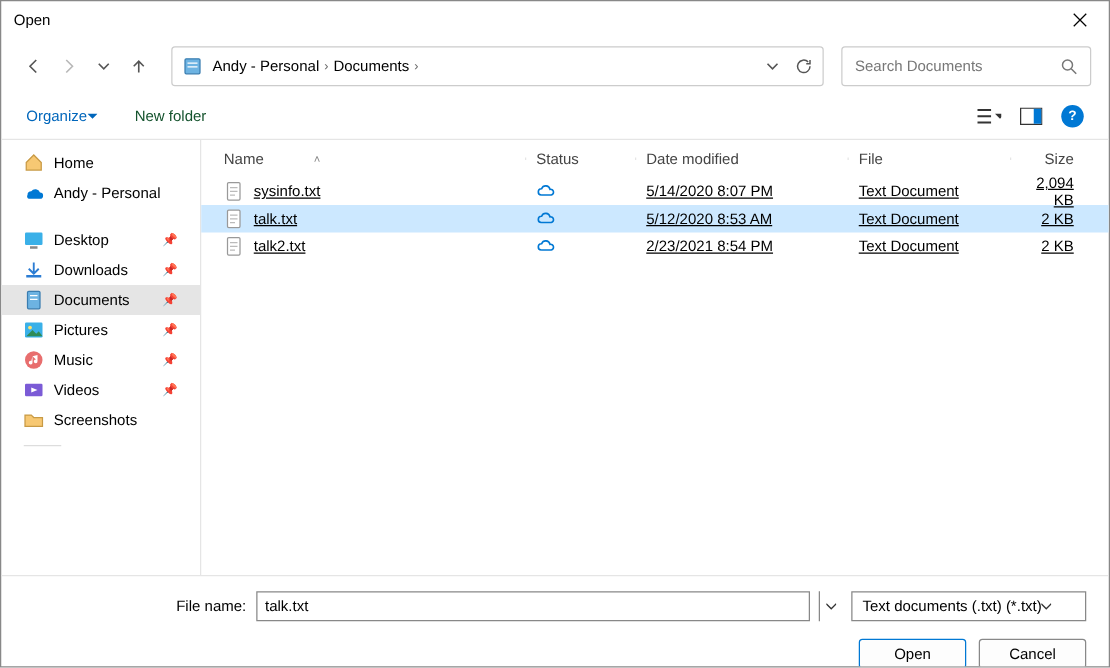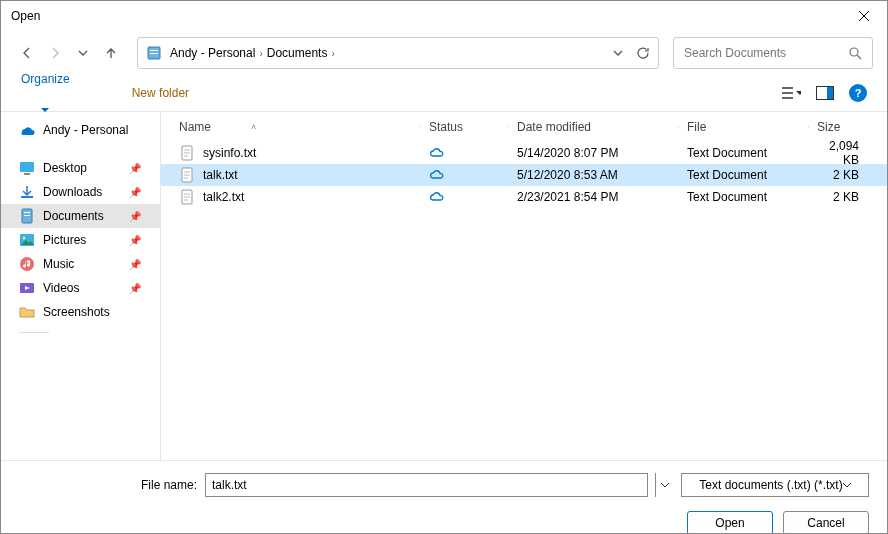--- a/index.html
+++ b/index.html
@@ -17,22 +17,22 @@
 .nav-btn svg { stroke:currentColor; }
 .addressbar { flex: 1; height: 32px; border: 1px solid #ccc; border-radius: 3px; margin: 0 10px; display: flex; align-items: center; padding: 0 8px; gap: 8px; }
 .addressbar .crumbs { flex: 1; display:flex; align-items:center; gap:4px; color:#000;}
 .addressbar .crumb-sep { color:#666; font-size:10px;}
 .addr-tail { display:flex; align-items:center; gap:12px; color:#555; }
 .searchbox { width: 200px; height: 32px; border: 1px solid #ccc; border-radius: 3px; display:flex; align-items:center; padding:0 10px; color:#777; }
 .searchbox span { flex:1; }
 
 
 .toolbar { height: 36px; display: flex; align-items: center; padding: 0 20px; gap: 30px; }
-.organize { color: #06b; cursor:pointer; display:flex; align-items:center; gap:20px;flex-direction:column;}
-.newfolder { color:#a16207; cursor:pointer;margin-left:32px;}
+.organize { color: #06b; cursor:pointer; display:flex; align-items:center; gap:0;}
+.newfolder { color:#14532d; cursor:pointer;}
 .toolbar-right { margin-left:auto; display:flex; align-items:center; gap:14px; }
 .tbicon { width:20px; height:20px; display:flex; align-items:center; justify-content:center; cursor:pointer; color:#333;}
 .help-icon { width:18px; height:18px; border-radius:50%; background:#0078d4; color:#fff; display:flex; align-items:center; justify-content:center; font-size:11px; font-weight:bold; cursor:pointer;}
 
 
 .mainarea { display:flex; height: 350px; border-top:1px solid #e5e5e5; border-bottom:1px solid #e5e5e5;}
 .sidebar { width:160px; border-right:1px solid #e5e5e5; padding:6px 0; overflow:hidden;}
 .side-item { height:24px; display:flex; align-items:center; padding-left:18px; gap:8px; cursor:pointer; position:relative;}
 .side-item .pin { position:absolute; right:18px; color:#b0b0b0; font-size:10px;}
 .side-item.selected { background:#e5e5e5;}
@@ -43,38 +43,38 @@
 .filelist { flex:1; display:flex; flex-direction:column; }
 .cols { height:30px; display:flex; align-items:center; color:#444; padding-left:10px;}
 .col { padding:0 8px; position:relative;}
 .col::after { content:""; position:absolute; right:0; top:6px; bottom:6px; width:1px; background:#e5e5e5;}
 .col:last-child::after { display:none;}
 .col-name { width:250px; display:flex; align-items:center; gap:40px;}
 .sort-ind { color:#888; font-size:9px;}
 .col-status { width:88px;}
 .col-date { width:170px;}
 .col-type { width:130px;}
-.col-size { width:70px; padding-right:20px;}
+.col-size { width:70px; text-align:right; padding-right:20px;}
 
 .row { height:22px; display:flex; align-items:center; padding-left:10px; cursor:pointer;}
 .row.selected { background:#cce8ff;}
-.cell { padding:0 8px;}
+.cell { padding:0 8px;text-decoration:underline;}
 .cell-name { width:250px; display:flex; align-items:center; gap:8px;}
 .cell-status { width:88px; text-align:center; color:#0078d4;}
 .cell-date { width:170px;}
 .cell-type { width:130px;}
 .cell-size { width:70px; text-align:right; padding-right:20px;}
 .file-icon { width:16px; height:16px;}
 
 
 .bottom { padding:12px 18px 0 32px;}
 .filename-row { display:flex; align-items:center; gap:8px; margin-bottom:14px;}
 .filename-row label { width:164px; text-align:right;}
 .filename-input { flex:1; height:24px; border:1px solid #888; padding:0 6px;}
-.filetype-select { width:188px; height:24px; border:1px solid #888; display:flex; align-items:center; justify-content:center; padding:0 8px; cursor:pointer;}
+.filetype-select { width:188px; height:24px; border:1px solid #888; display:flex; align-items:center; justify-content:flex-start; padding:0 8px; cursor:pointer;}
 .fname-dd { width:18px; display:flex; align-items:center; justify-content:center; border-left:1px solid #888; height:24px; cursor:pointer; margin-left:-1px;}
 .btn-row { display:flex; justify-content:flex-end; gap:10px;}
 .btn { width:86px; height:24px; border:1px solid #888; background:#fdfdfd; border-radius:3px; display:flex; align-items:center; justify-content:center; cursor:pointer;}
 .btn.primary { border-color:#0078d4;}
 
 svg { display:block; }
 </style>
 </head>
 <body>
 
@@ -162,20 +162,28 @@
           <rect x="0.5" y="0.5" width="17" height="13" fill="none" stroke="#333"></rect>
           <rect x="11" y="1" width="6" height="12" fill="#0078d4"></rect>
         </svg>
     </div>
     <div class="help-icon">?</div>
   </div>
 </div>
 
 <div class="mainarea">
   <div class="sidebar">
+    <div class="side-item">
+      <span class="sicon">
+          <svg width="16" height="16">
+            <path d="M2 8 L8 2 L14 8 L14 14 L2 14 Z" fill="#f7c873" stroke="#c89a45"></path>
+          </svg>
+        </span>
+      <span>Home</span>
+    </div>
     <div class="side-item">
       <span class="sicon">
           <svg width="16" height="16">
             <path d="M3 10 a3 3 0 0 1 3 -3 a4 4 0 0 1 7 1 a2.5 2.5 0 0 1 0 5 H4 a2 2 0 0 1 -1 -3" fill="#0078d4"></path>
           </svg>
         </span>
       <span>Andy - Personal</span>
     </div>
 
     <div class="side-item group-gap">

